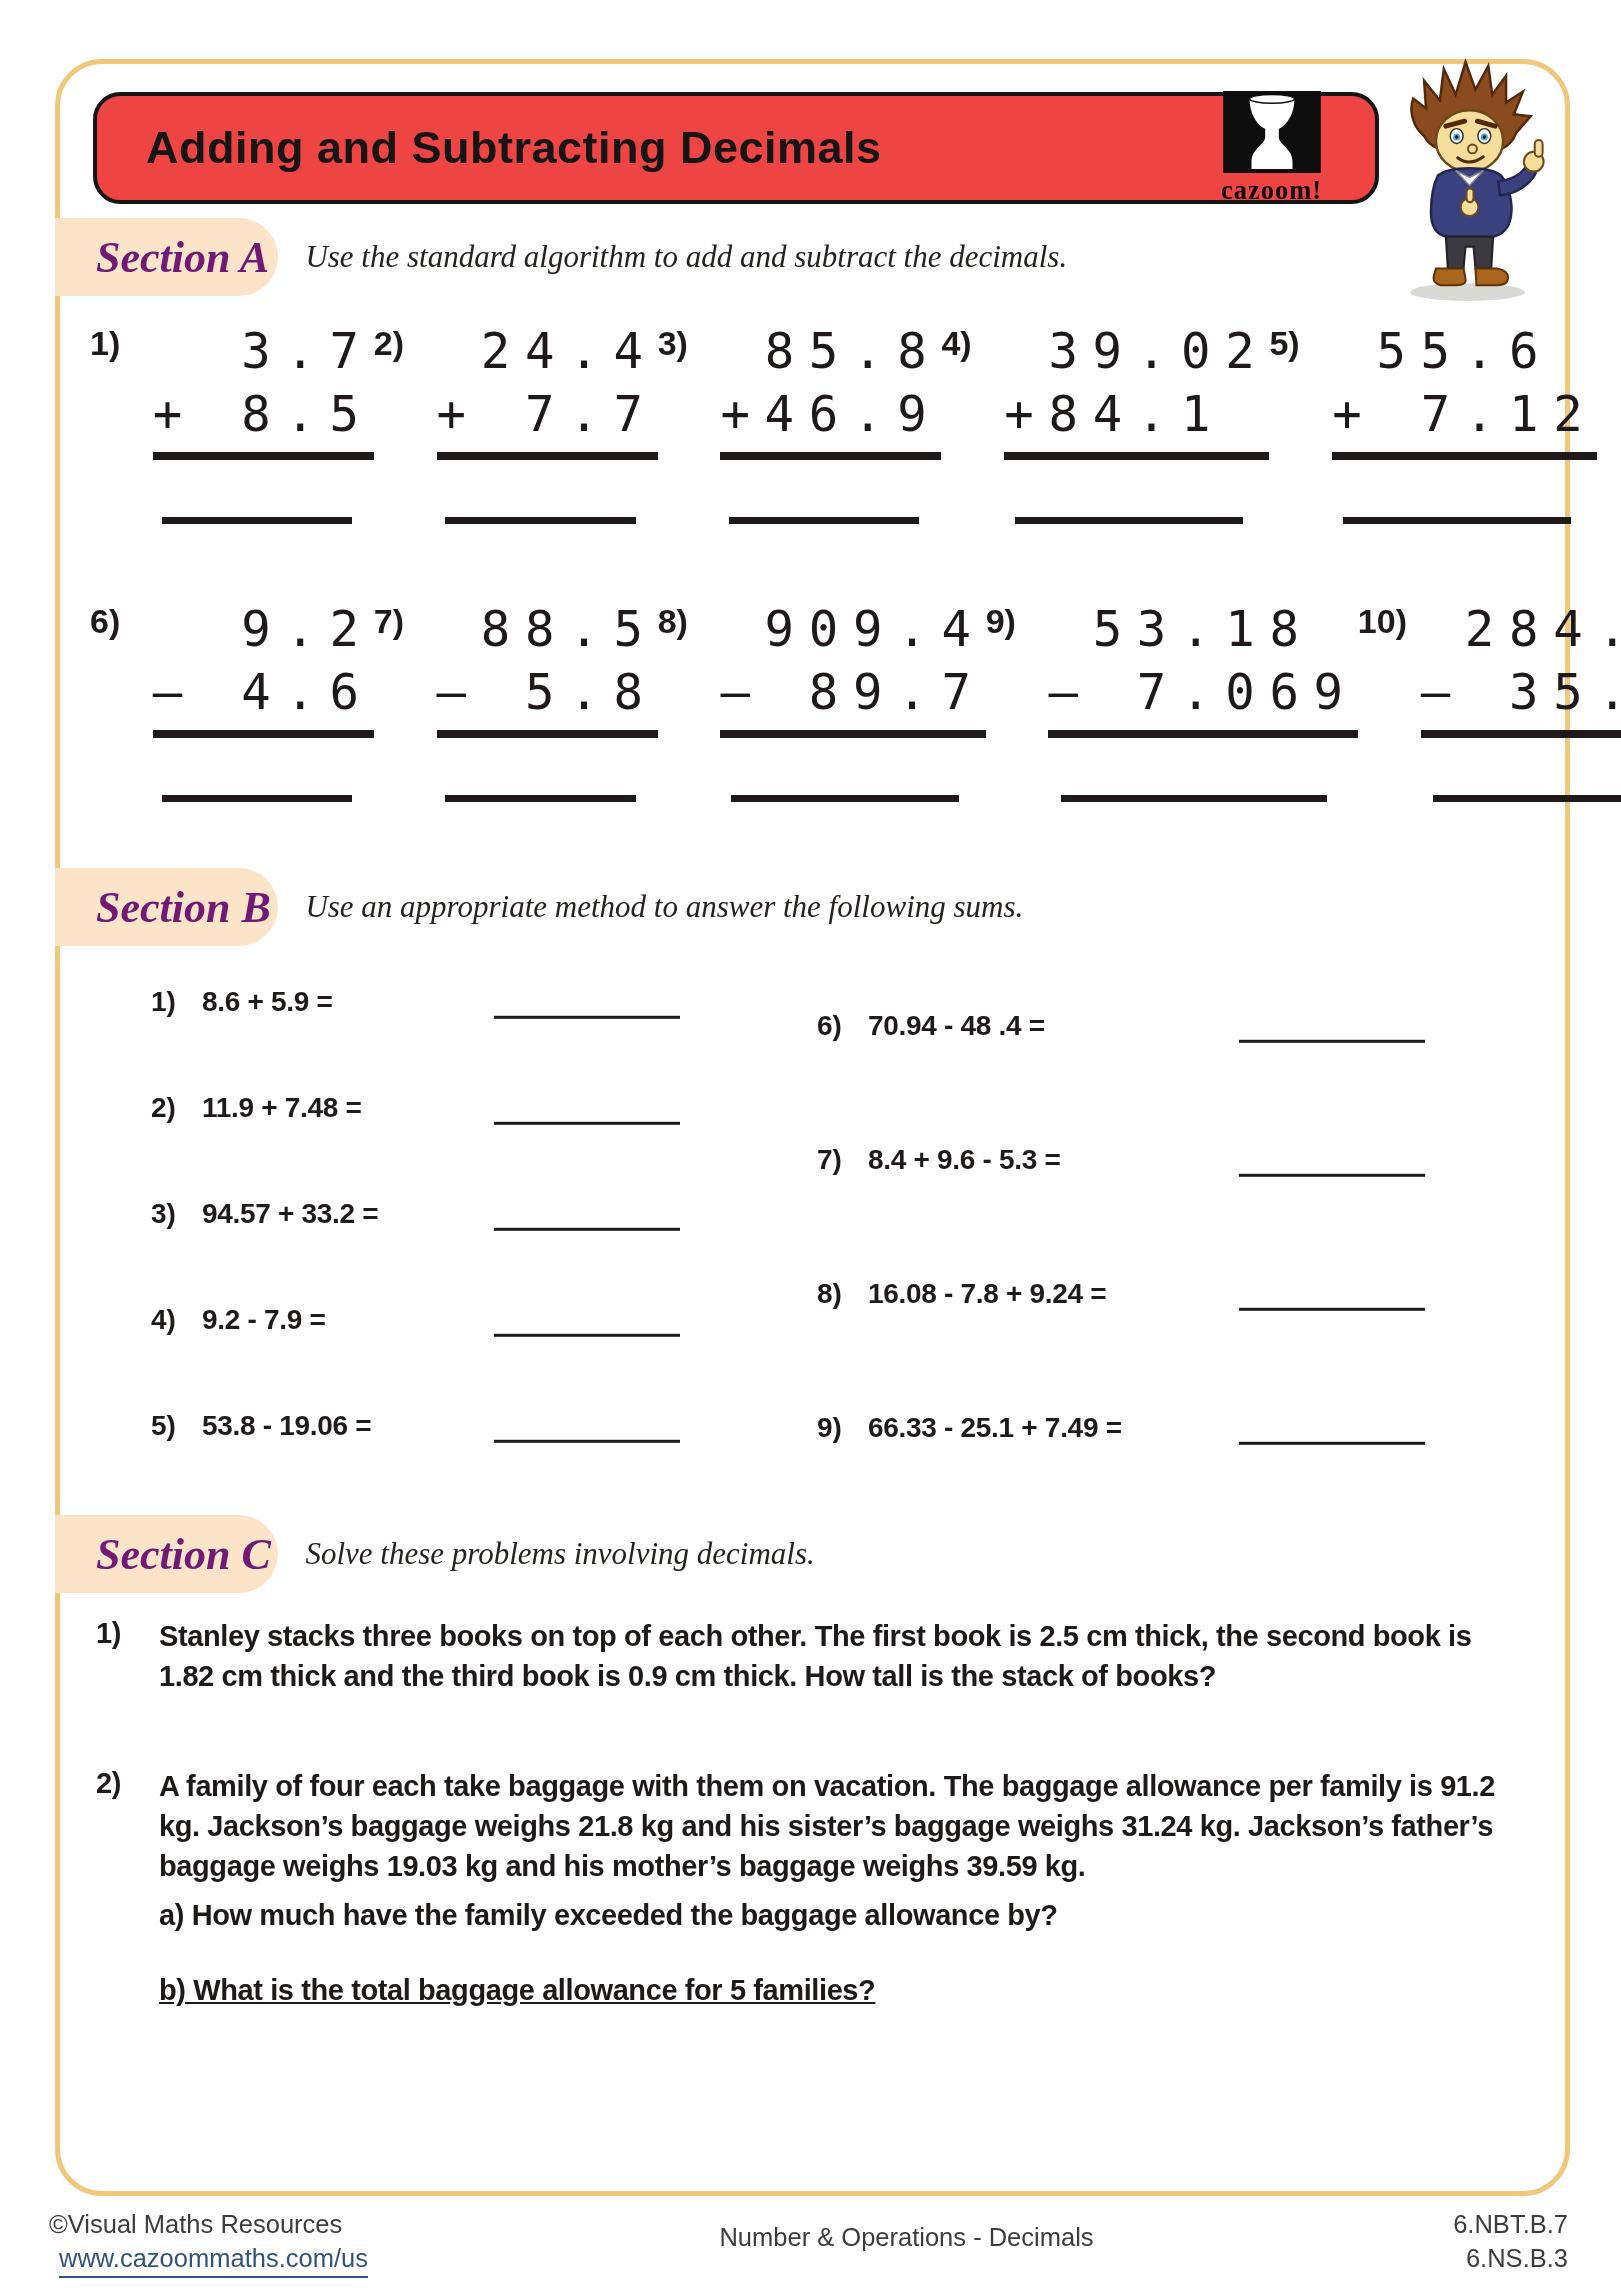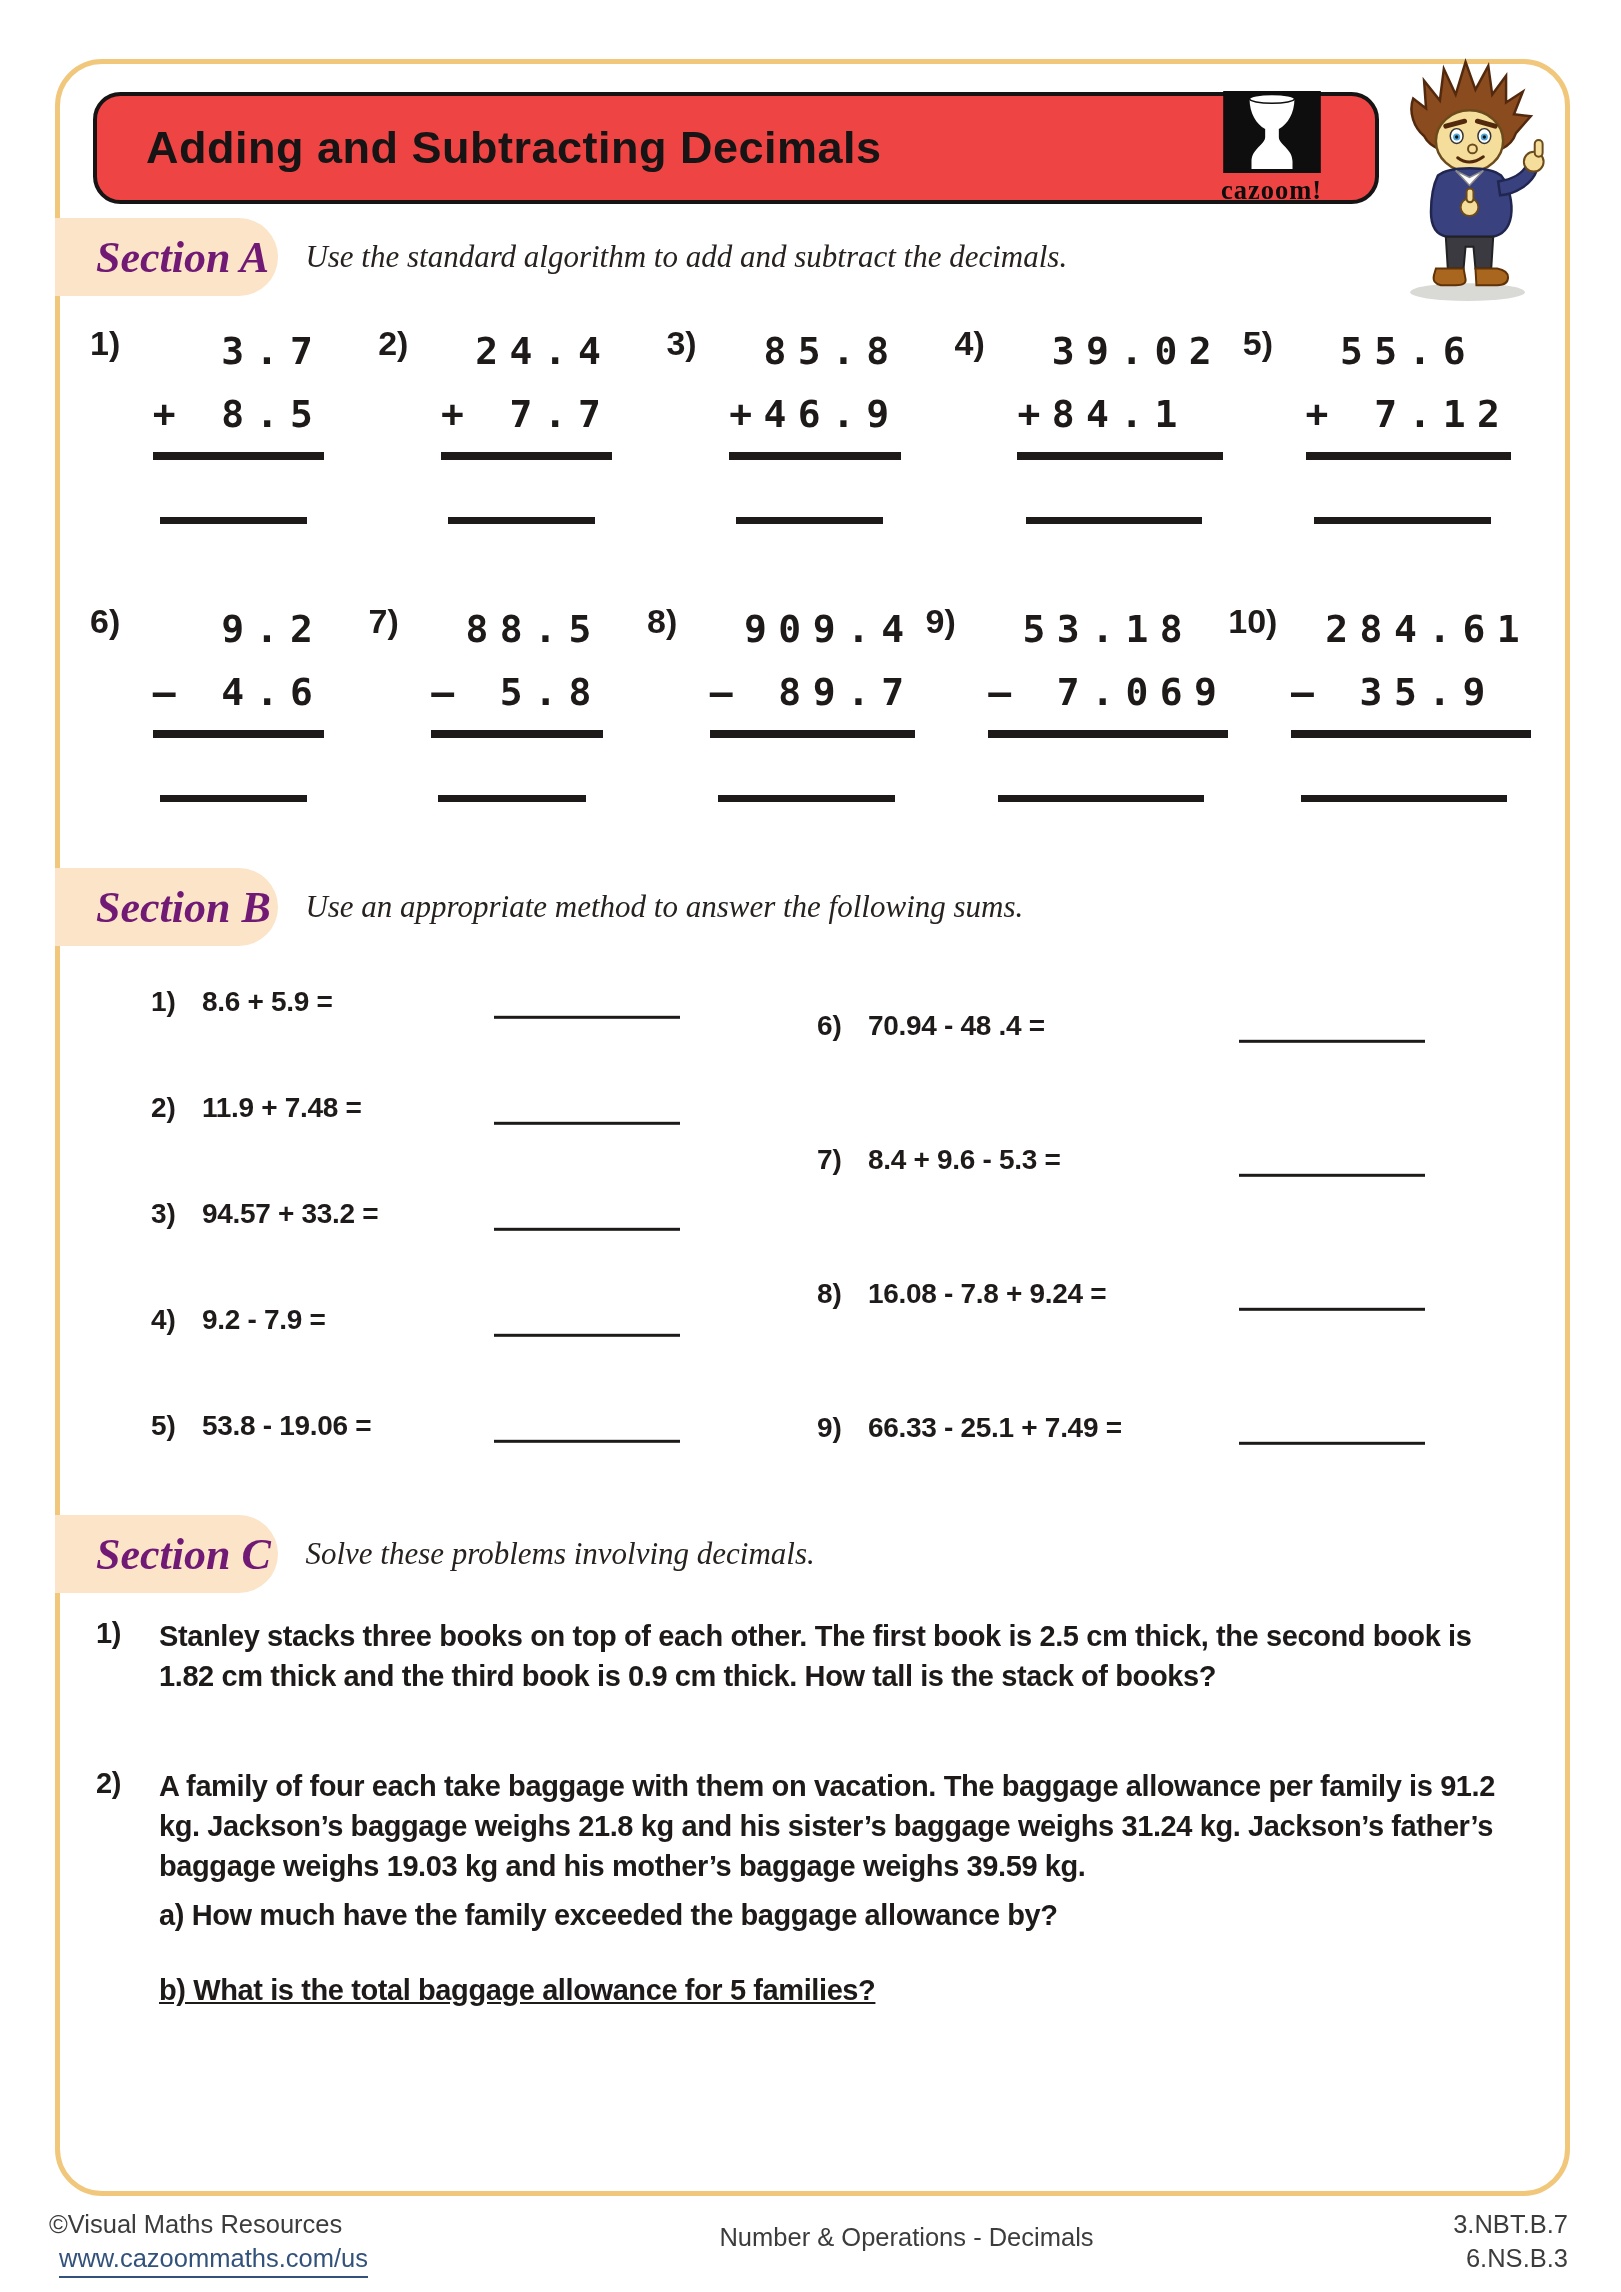--- a/index.html
+++ b/index.html
@@ -25,21 +25,21 @@
     font-family:"Liberation Serif", serif; font-weight:bold; font-style:italic; font-size:44px; color:#701a75; }
   .section-instruction { margin-left:27.4px; font-family:"Liberation Serif", serif; font-style:italic; font-size:31px; color:#27211f; }
   .head-a { top:218px; } .head-b { top:868px; } .head-c { top:1515px;justify-content:space-between; }
 
   
   .arow { position:absolute; left:90px; width:1441px; display:grid; grid-template-columns:repeat(5,1fr); }
   .arow1 { top:320px; } .arow2 { top:598px; }
   .aprob { display:flex; gap:7.8px; }
   .anum { font-size:34px; font-weight:bold; padding-top:3.9px; min-width:55px; }
   .ablock { display:flex; flex-direction:column; align-items:flex-end; }
-  .aline { font-family:"DejaVu Sans Mono", monospace; font-weight:bold; font-size:38px;
+  .aline { font-family:"DejaVu Sans Mono", monospace; font-weight:normal; font-size:49px;
     line-height:63px; letter-spacing:0.30em; white-space:pre; text-align:right; color:#1d1a19; }
   .rule { height:7.8px; background:#1d1a19; width:100%; margin-top:5.9px; }
   .ansline { height:7.8px; background:#1d1a19; width:86%; margin-top:57px; align-self:flex-start; margin-left:4%; }
 
   
   .b-grid { position:absolute; top:986px; left:55px; display:flex; }
   .bcol { display:flex; flex-direction:column; }
   .bcol-left  { margin-left:96px;  width:529px; gap:74px; }
   .bcol-right { margin-left:137px; width:608px; gap:102px; padding-top:23.5px; }
   .bitem { display:flex; align-items:baseline; }
@@ -285,19 +285,19 @@
     </div>
   </div>
 
   <div class="footer">
     <div class="footer-left">
       <div>©Visual Maths Resources</div>
       <a class="footer-link">www.cazoommaths.com/us</a>
     </div>
     <div class="footer-center">Number &amp; Operations - Decimals</div>
     <div class="footer-right">
-      <div>3.NBT.B.7</div>
+      <div>6.NBT.B.7</div>
       <div>6.NS.B.3</div>
     </div>
   </div>
 
 </div>
 
 
 </body></html>

